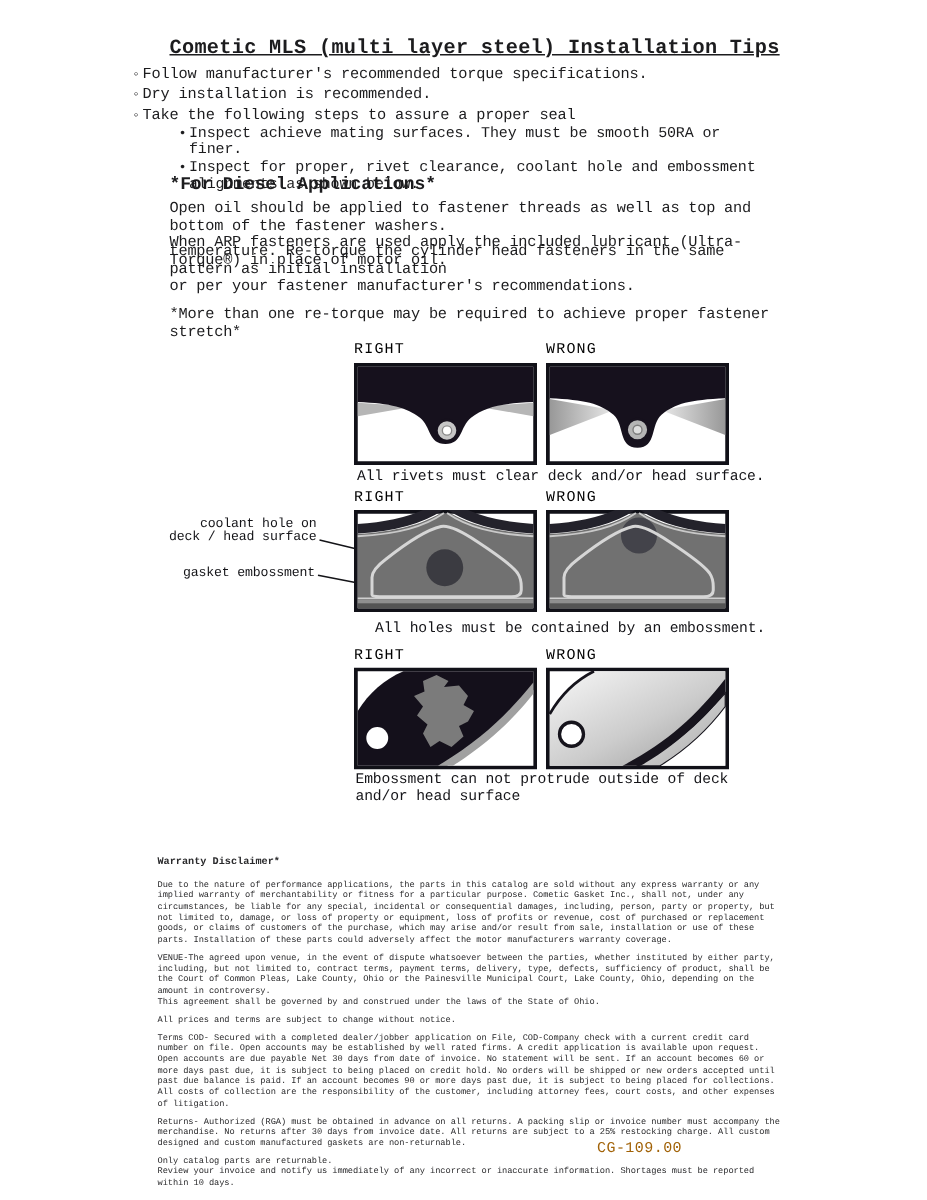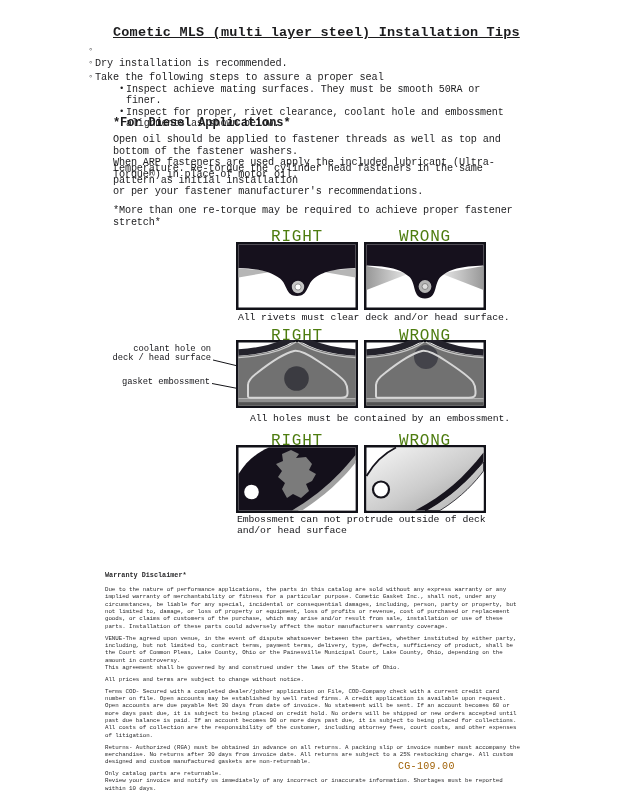--- a/index.html
+++ b/index.html
@@ -8,41 +8,42 @@
   .abs{position:absolute;}
   .title{left:113px;top:25px;font-size:13.5px;font-weight:bold;text-decoration:underline;letter-spacing:.2px;}
   .bullets{left:88px;top:44px;width:430px;}
   .b-row{display:flex;font-size:10.2px;line-height:13.4px;letter-spacing:-.1px;}
   .b-glyph{width:7px;flex:none;font-size:9px;line-height:13.4px;}
   .sb-row{display:flex;font-size:10px;line-height:11.2px;letter-spacing:-.1px;margin-left:31px;}
   .sb-glyph{width:7px;flex:none;font-size:9px;line-height:11.2px;}
   .diesel-h{left:113px;top:116px;font-size:12px;font-weight:bold;letter-spacing:-.1px;}
   .para{left:113px;width:404px;font-size:10.2px;line-height:11.7px;letter-spacing:-.15px;}
   .p1{top:134px;} .p2{top:163px;} .note{top:205px;}
-  .dlabel{width:122px;text-align:center;font-size:16px;letter-spacing:.8px;color:#4d7c0f;}
+  .dlabel{width:122px;text-align:left;font-size:10px;letter-spacing:.8px;color:#000000;}
   .dbox{width:122px;height:68px;}
   .dbox svg{display:block;}
   .caption{font-size:9.8px;letter-spacing:-.1px;color:#141418;line-height:10.6px;}
   .sideLabel{width:101px;text-align:right;font-size:8.8px;line-height:9.2px;letter-spacing:-.1px;color:#141418;}
   .disc{left:105px;top:571px;width:415px;color:#2a2a2c;}
   .disc-h{font-size:6.8px;font-weight:bold;margin:0 0 7px 0;}
   .disc p{font-size:5.8px;line-height:7.35px;letter-spacing:-.05px;margin:0 0 4.5px 0;}
   .disc p.tight{margin:0;}
   .footer{left:398px;top:761px;font-size:10px;letter-spacing:.3px;color:#a16207;}
 </style>
 </head>
 <body>
 
 <div class="page">
 
   <div class="abs title">Cometic MLS (multi layer steel) Installation Tips</div>
 
   <div class="abs bullets">
     <div class="b-row">
       <span class="b-glyph">◦</span>
+      <span>Follow manufacturer's recommended torque specifications.</span>
     </div>
     <div class="b-row">
       <span class="b-glyph">◦</span>
       <span>Dry installation is recommended.</span>
     </div>
     <div class="b-row">
       <span class="b-glyph">◦</span>
       <span>Take the following steps to assure a proper seal</span>
     </div>
     <div class="sb-row">

